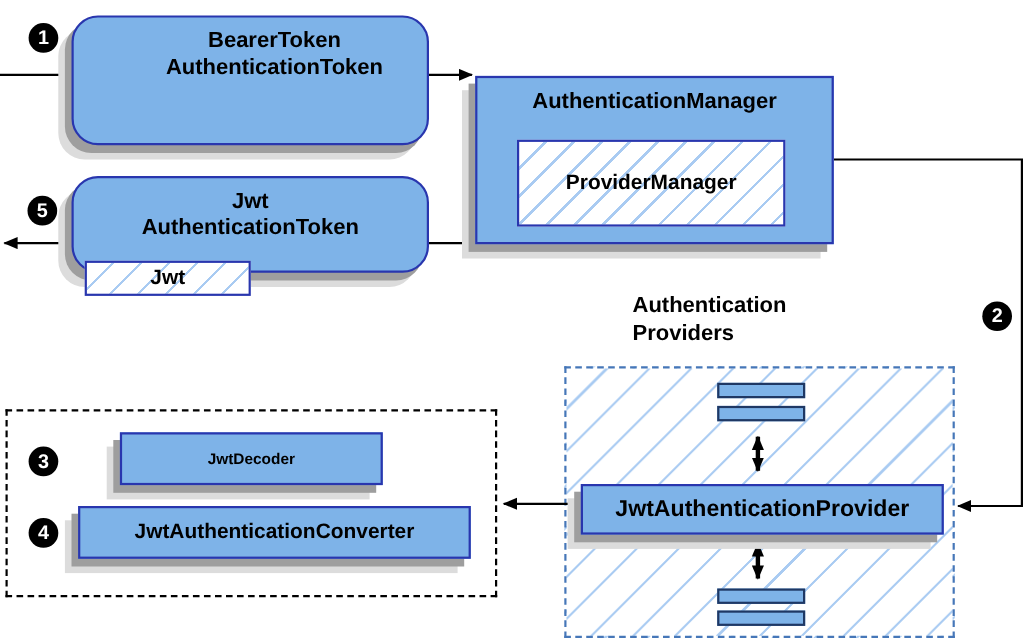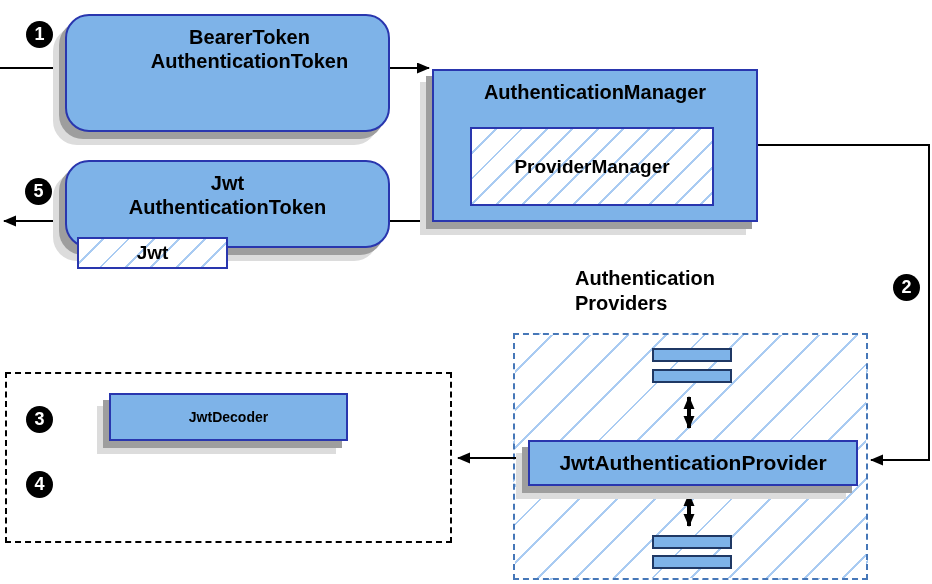--- a/index.html
+++ b/index.html
@@ -111,14 +111,15 @@
   <div class="bar" style="left:652px;top:369px;"></div>
   <div class="bar" style="left:652px;top:535px;"></div>
   <div class="bar" style="left:652px;top:555px;"></div>
 
   <div class="node plain-label" style="left:528px;top:440px;width:330px;height:46px;font-size:21px;">JwtAuthenticationProvider</div>
 
   <div class="decoder-box"></div>
 
   <div class="node plain-label" style="left:73px;top:393px;width:239px;height:48px;font-size:14px;margin-left:36px;">JwtDecoder</div>
 
+  <div class="node plain-label" style="left:71px;top:460px;width:357px;height:48px;font-size:19px;">JwtAuthenticationConverter</div>
 
 </div>
 
 </body></html>

